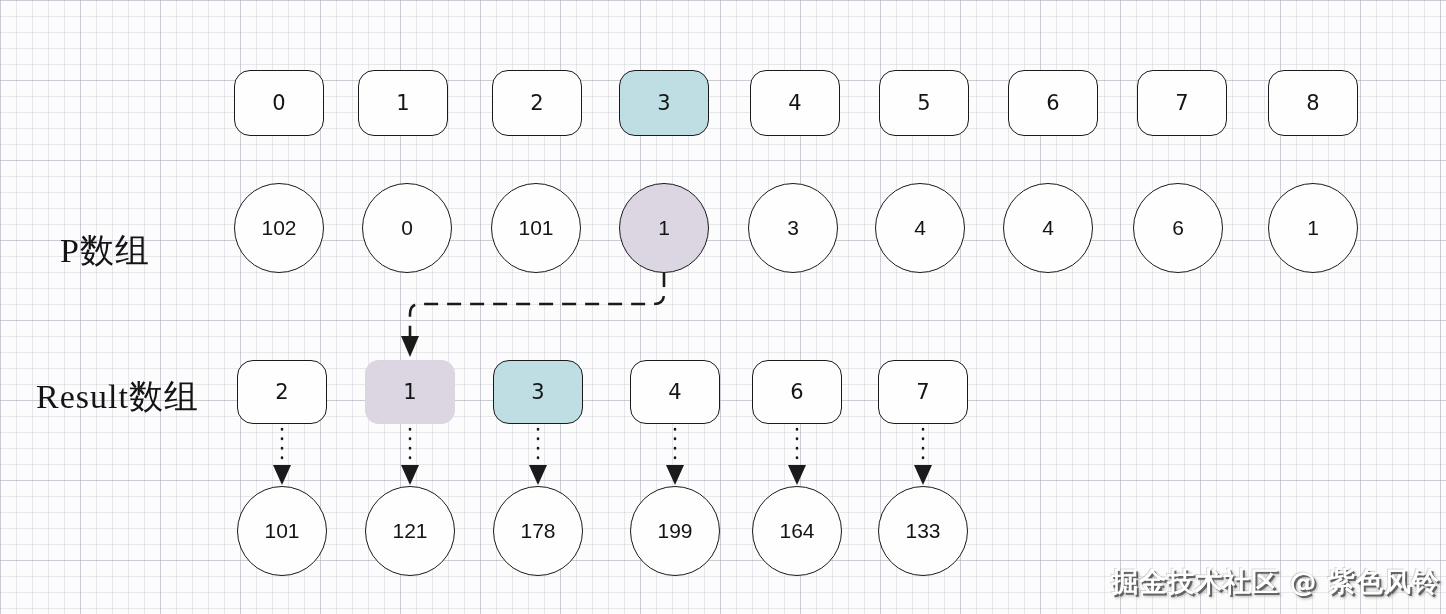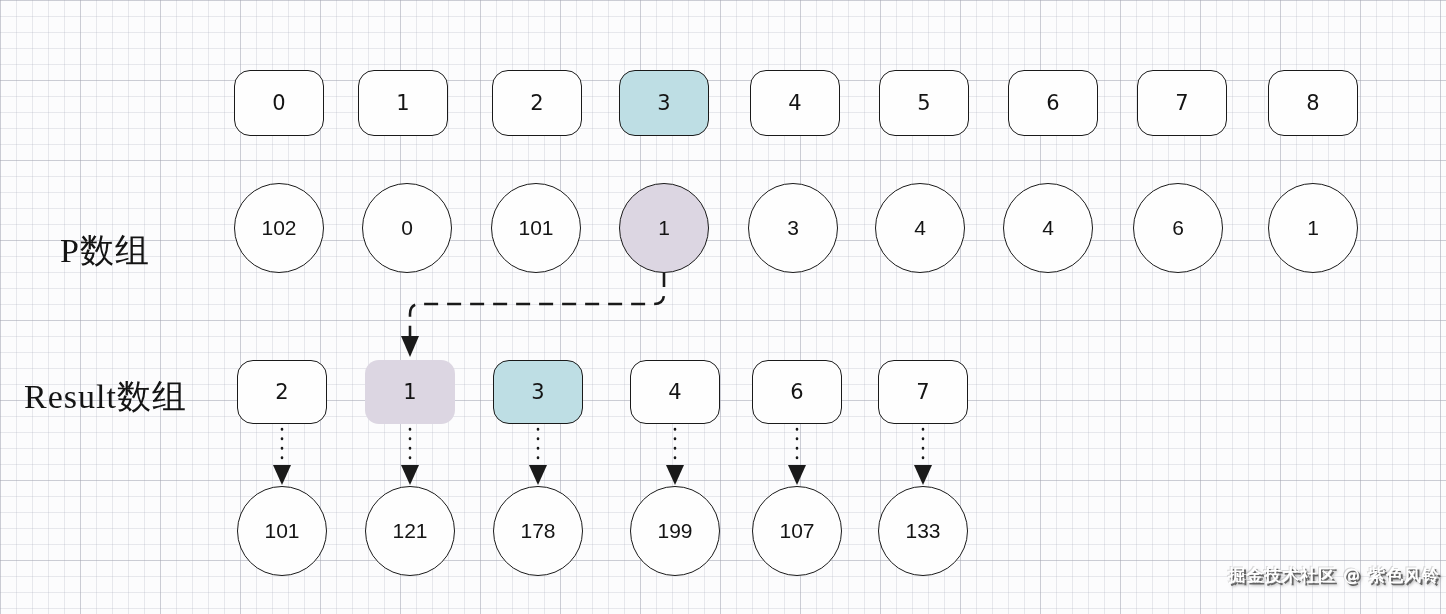--- a/index.html
+++ b/index.html
@@ -18,38 +18,38 @@
     background-size:80px 80px,80px 80px,16px 16px,16px 16px;
   }
   svg.overlay{position:absolute;left:0;top:0;width:1446px;height:614px;pointer-events:none;}
   .row-label{
     position:absolute;
     font-family:"Liberation Serif","DejaVu Serif",serif;
     font-size:34px;color:#141414;white-space:nowrap;letter-spacing:1px;
   }
   #label-index{left:30px;top:84px;}
   #label-p{left:60px;top:228px;}
-  #label-result{left:24px;top:374px;}
+  #label-result{left:36px;top:374px;}
   .node{
     position:absolute;display:flex;align-items:center;justify-content:center;
     color:#141414;background:#fefefe;box-sizing:border-box;
   }
   .node.box{
     border:1.6px solid #1a1a1a;border-radius:16px;
     font-family:"DejaVu Sans","Liberation Sans",sans-serif;font-size:21px;
   }
   .node.circle{
     border:1.5px solid #1a1a1a;border-radius:50%;
     font-family:Liberation Sans, sans-serif;font-size:21px;
   }
   .node.no-border{border:none;border-radius:14px;}
   .watermark{
     position:absolute;right:6px;top:564px;
     font-family:"DejaVu Sans","Liberation Sans",sans-serif;
-    font-weight:bold;font-size:17px;letter-spacing:1px;
+    font-weight:bold;font-size:27px;letter-spacing:1px;
     color:#ffffff;
     text-shadow:2px 2px 0 rgba(80,80,80,0.85), 3px 3px 3px rgba(120,120,120,0.55), -1px -1px 0 rgba(150,150,150,0.35);
     white-space:nowrap;
   }
 </style>
 </head>
 <body>
 
 <div class="canvas">
 
@@ -101,18 +101,18 @@
       <div class="node box" style="left: 493px; top: 360px; width: 90px; height: 64px; background: rgb(190, 222, 228);">3</div>
       <div class="node box" style="left: 630px; top: 360px; width: 90px; height: 64px;">4</div>
       <div class="node box" style="left: 752px; top: 360px; width: 90px; height: 64px;">6</div>
       <div class="node box" style="left: 878px; top: 360px; width: 90px; height: 64px;">7</div>
     </div>
   <div id="value-row">
       <div class="node circle" style="left: 237px; top: 486px; width: 90px; height: 90px;">101</div>
       <div class="node circle" style="left: 365px; top: 486px; width: 90px; height: 90px;">121</div>
       <div class="node circle" style="left: 493px; top: 486px; width: 90px; height: 90px;">178</div>
       <div class="node circle" style="left: 630px; top: 486px; width: 90px; height: 90px;">199</div>
-      <div class="node circle" style="left: 752px; top: 486px; width: 90px; height: 90px;">107</div>
+      <div class="node circle" style="left: 752px; top: 486px; width: 90px; height: 90px;">164</div>
       <div class="node circle" style="left: 878px; top: 486px; width: 90px; height: 90px;">133</div>
     </div>
 
   <div class="watermark">掘金技术社区 @ 紫色风铃</div>
 </div>
 
 </body></html>

